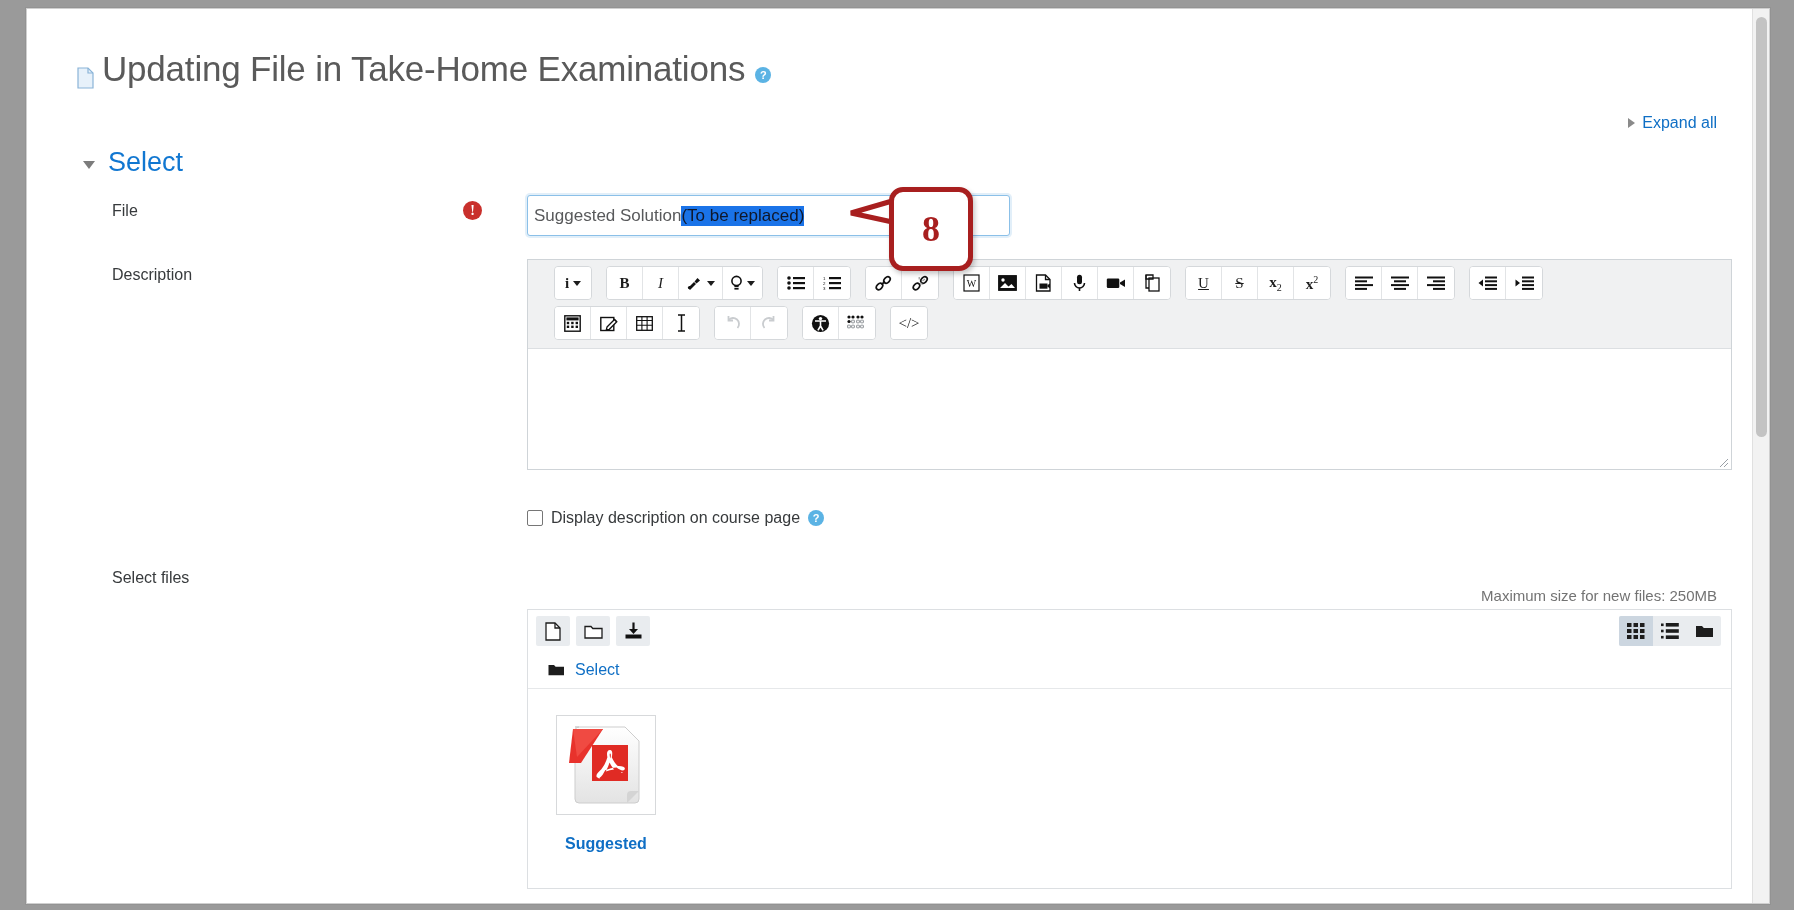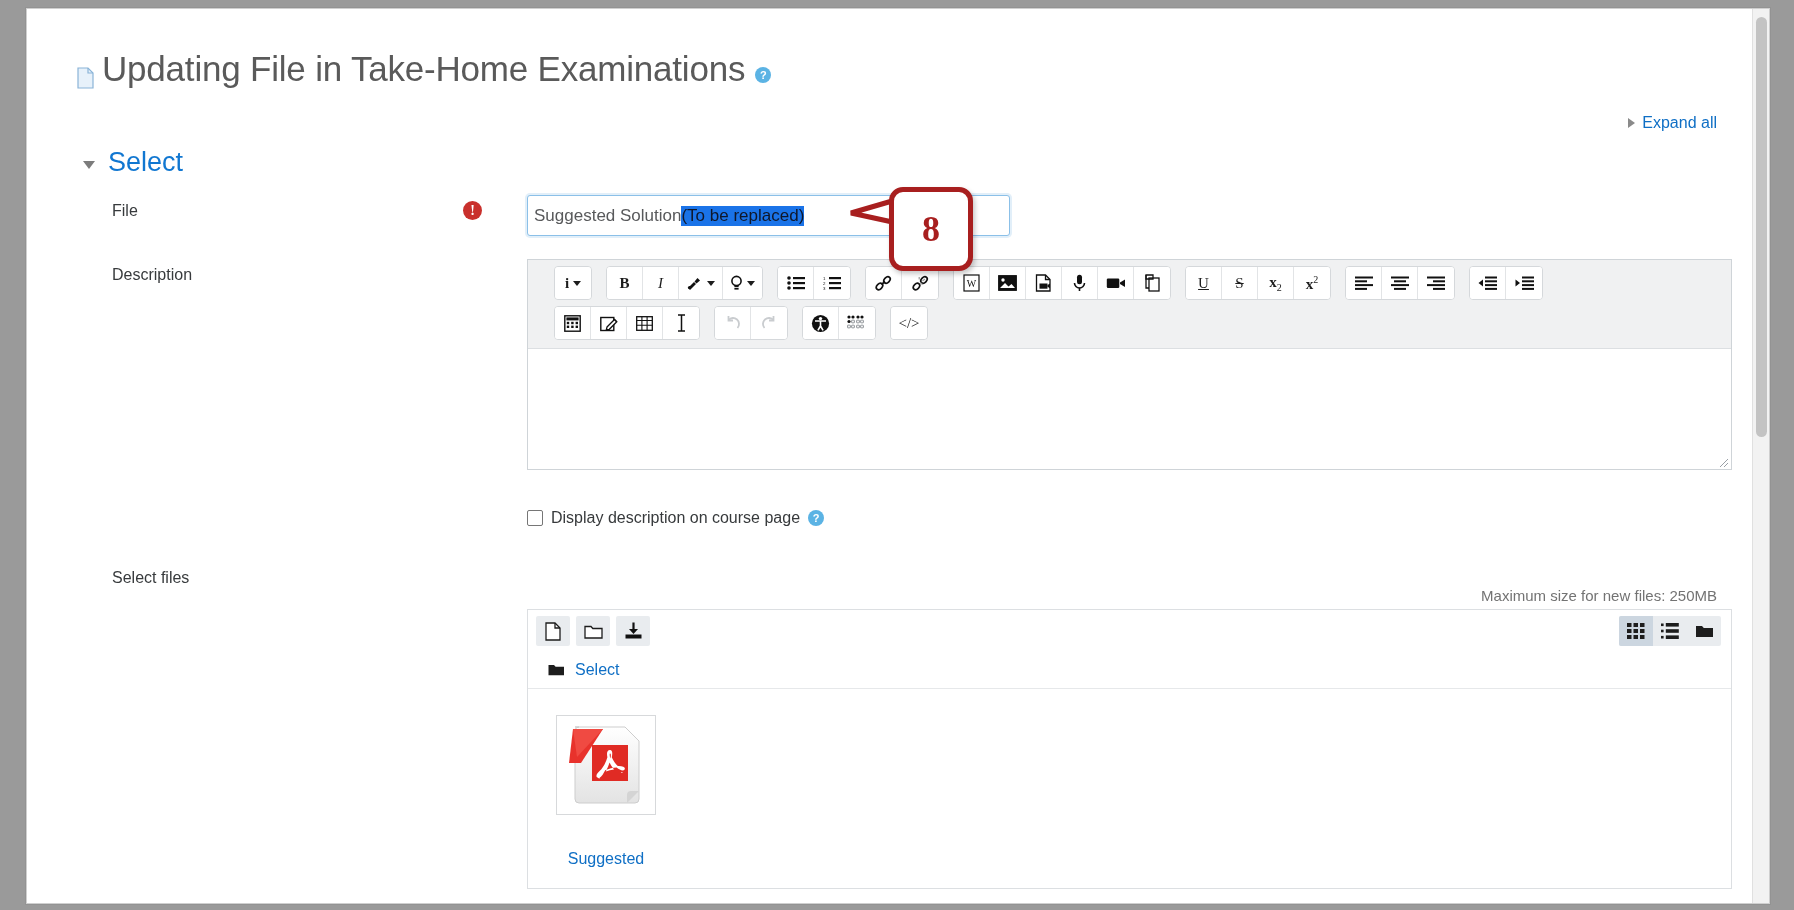--- a/index.html
+++ b/index.html
@@ -330,23 +330,23 @@
   .file-thumb {
     width: 100px; height: 100px;
     border: 1px solid #d7d9db;
     background: #fff;
     display: flex;
     align-items: center;
     justify-content: center;
     box-sizing: border-box;
   }
   .file-name {
-    margin-top: 35px;
+    margin-top: 20px;
     font-size: 16px;
-    font-weight: normal;
+    font-weight: bold;
     color: #0f6fc5;
     text-align: center;
     white-space: nowrap;
   }
 
   
   .callout {
     position: absolute;
     left: 862px; top: 178px;
     width: 74px; height: 74px;

